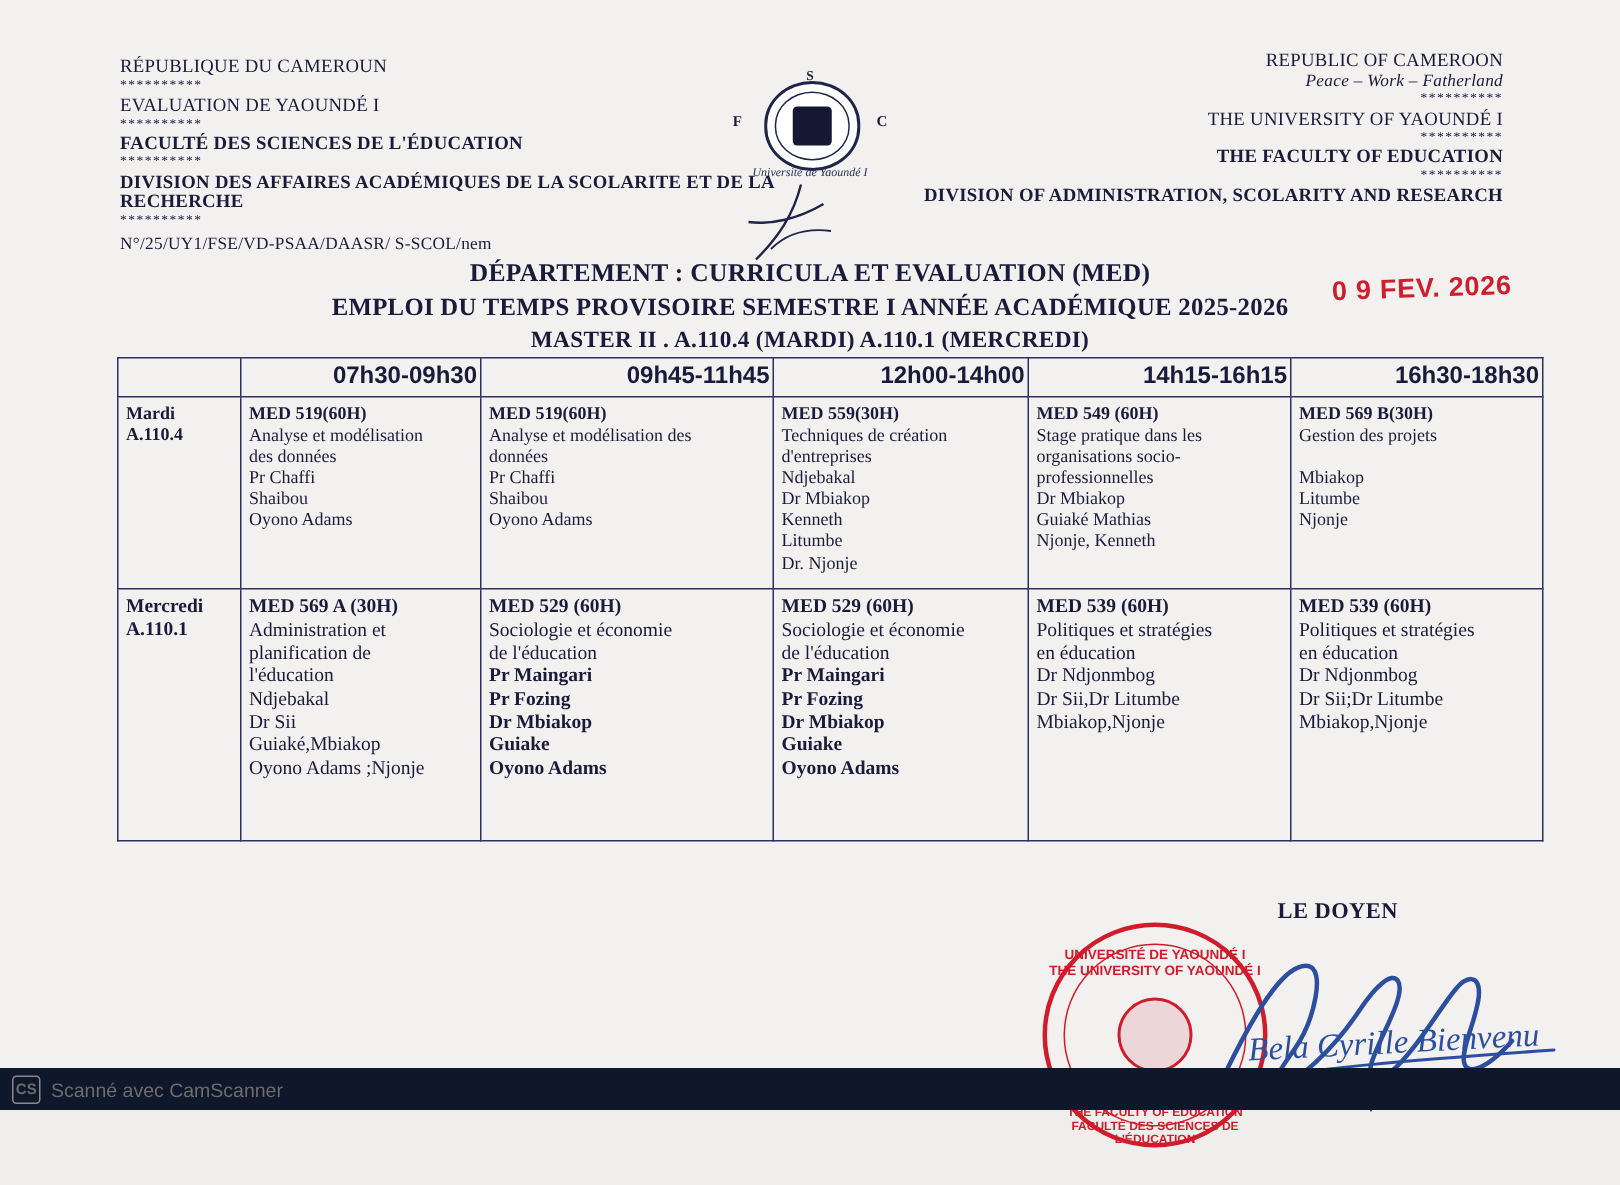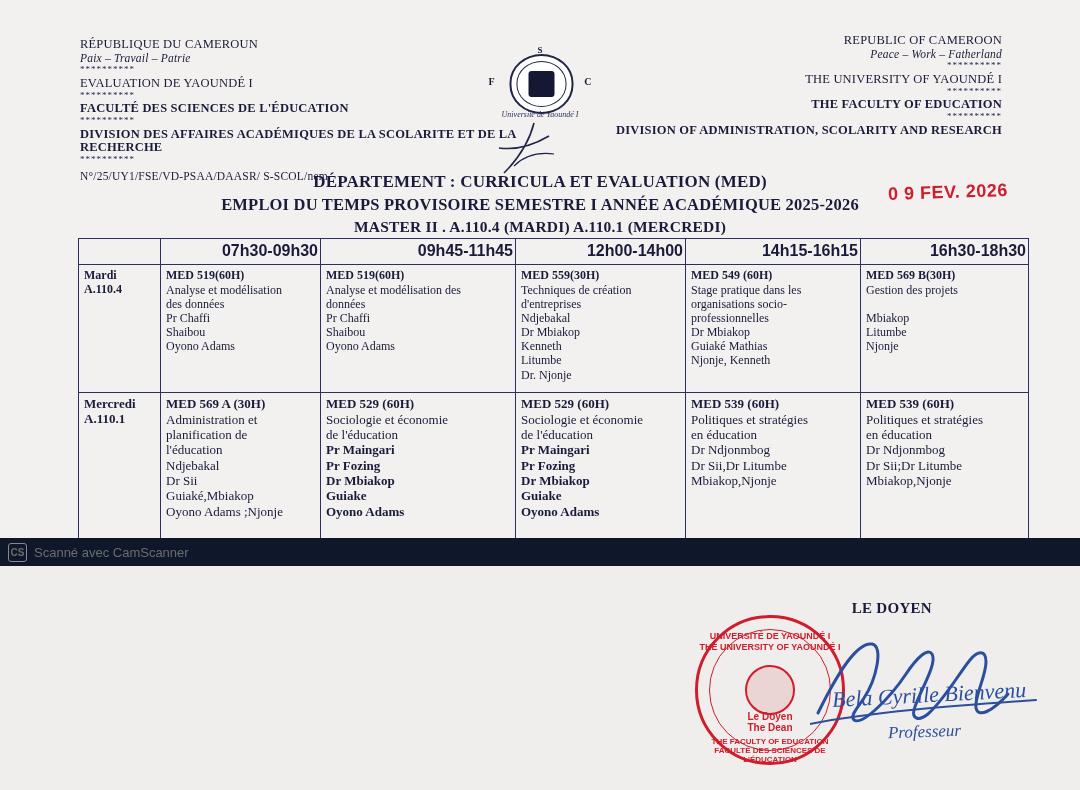--- a/index.html
+++ b/index.html
@@ -5,21 +5,21 @@
   html,body{margin:0;padding:0;}
   body{
     width:1080px;height:790px;
     background:#efeeec;
     font-family:"Liberation Serif", serif;
     color:#1a1a3a;
     position:relative;
     overflow:hidden;
   }
   .page{
-    position:absolute;left:0;top:0;width:1080px;height:566px;
+    position:absolute;left:0;top:0;width:1080px;height:740px;
     background:#f2f1ef;
   }
   
   .hdr{
     position:absolute;top:30px;left:0;width:1080px;height:140px;
   }
   .hdr-left{
     position:absolute;left:80px;top:8px;width:470px;
     font-size:12.5px;line-height:1.05;
   }
@@ -184,21 +184,20 @@
 </style>
 </head>
 <body>
 
 <div class="page">
 
   <div class="hdr">
 
     <div class="hdr-left">
       <div class="hdr-line l1">RÉPUBLIQUE DU CAMEROUN</div>
-      <div class="hdr-line l2">Paix – Travail – Patrie</div>
       <div class="stars">**********</div>
       <div class="hdr-line l1">EVALUATION DE YAOUNDÉ I</div>
       <div class="stars">**********</div>
       <div class="hdr-line bold-caps">FACULTÉ DES SCIENCES DE L'ÉDUCATION</div>
       <div class="stars">**********</div>
       <div class="hdr-line bold-caps">DIVISION DES AFFAIRES ACADÉMIQUES DE LA SCOLARITE ET DE LA RECHERCHE</div>
       <div class="stars">**********</div>
       <div class="ref">N°/25/UY1/FSE/VD-PSAA/DAASR/ S-SCOL/nem</div>
     </div>
 

